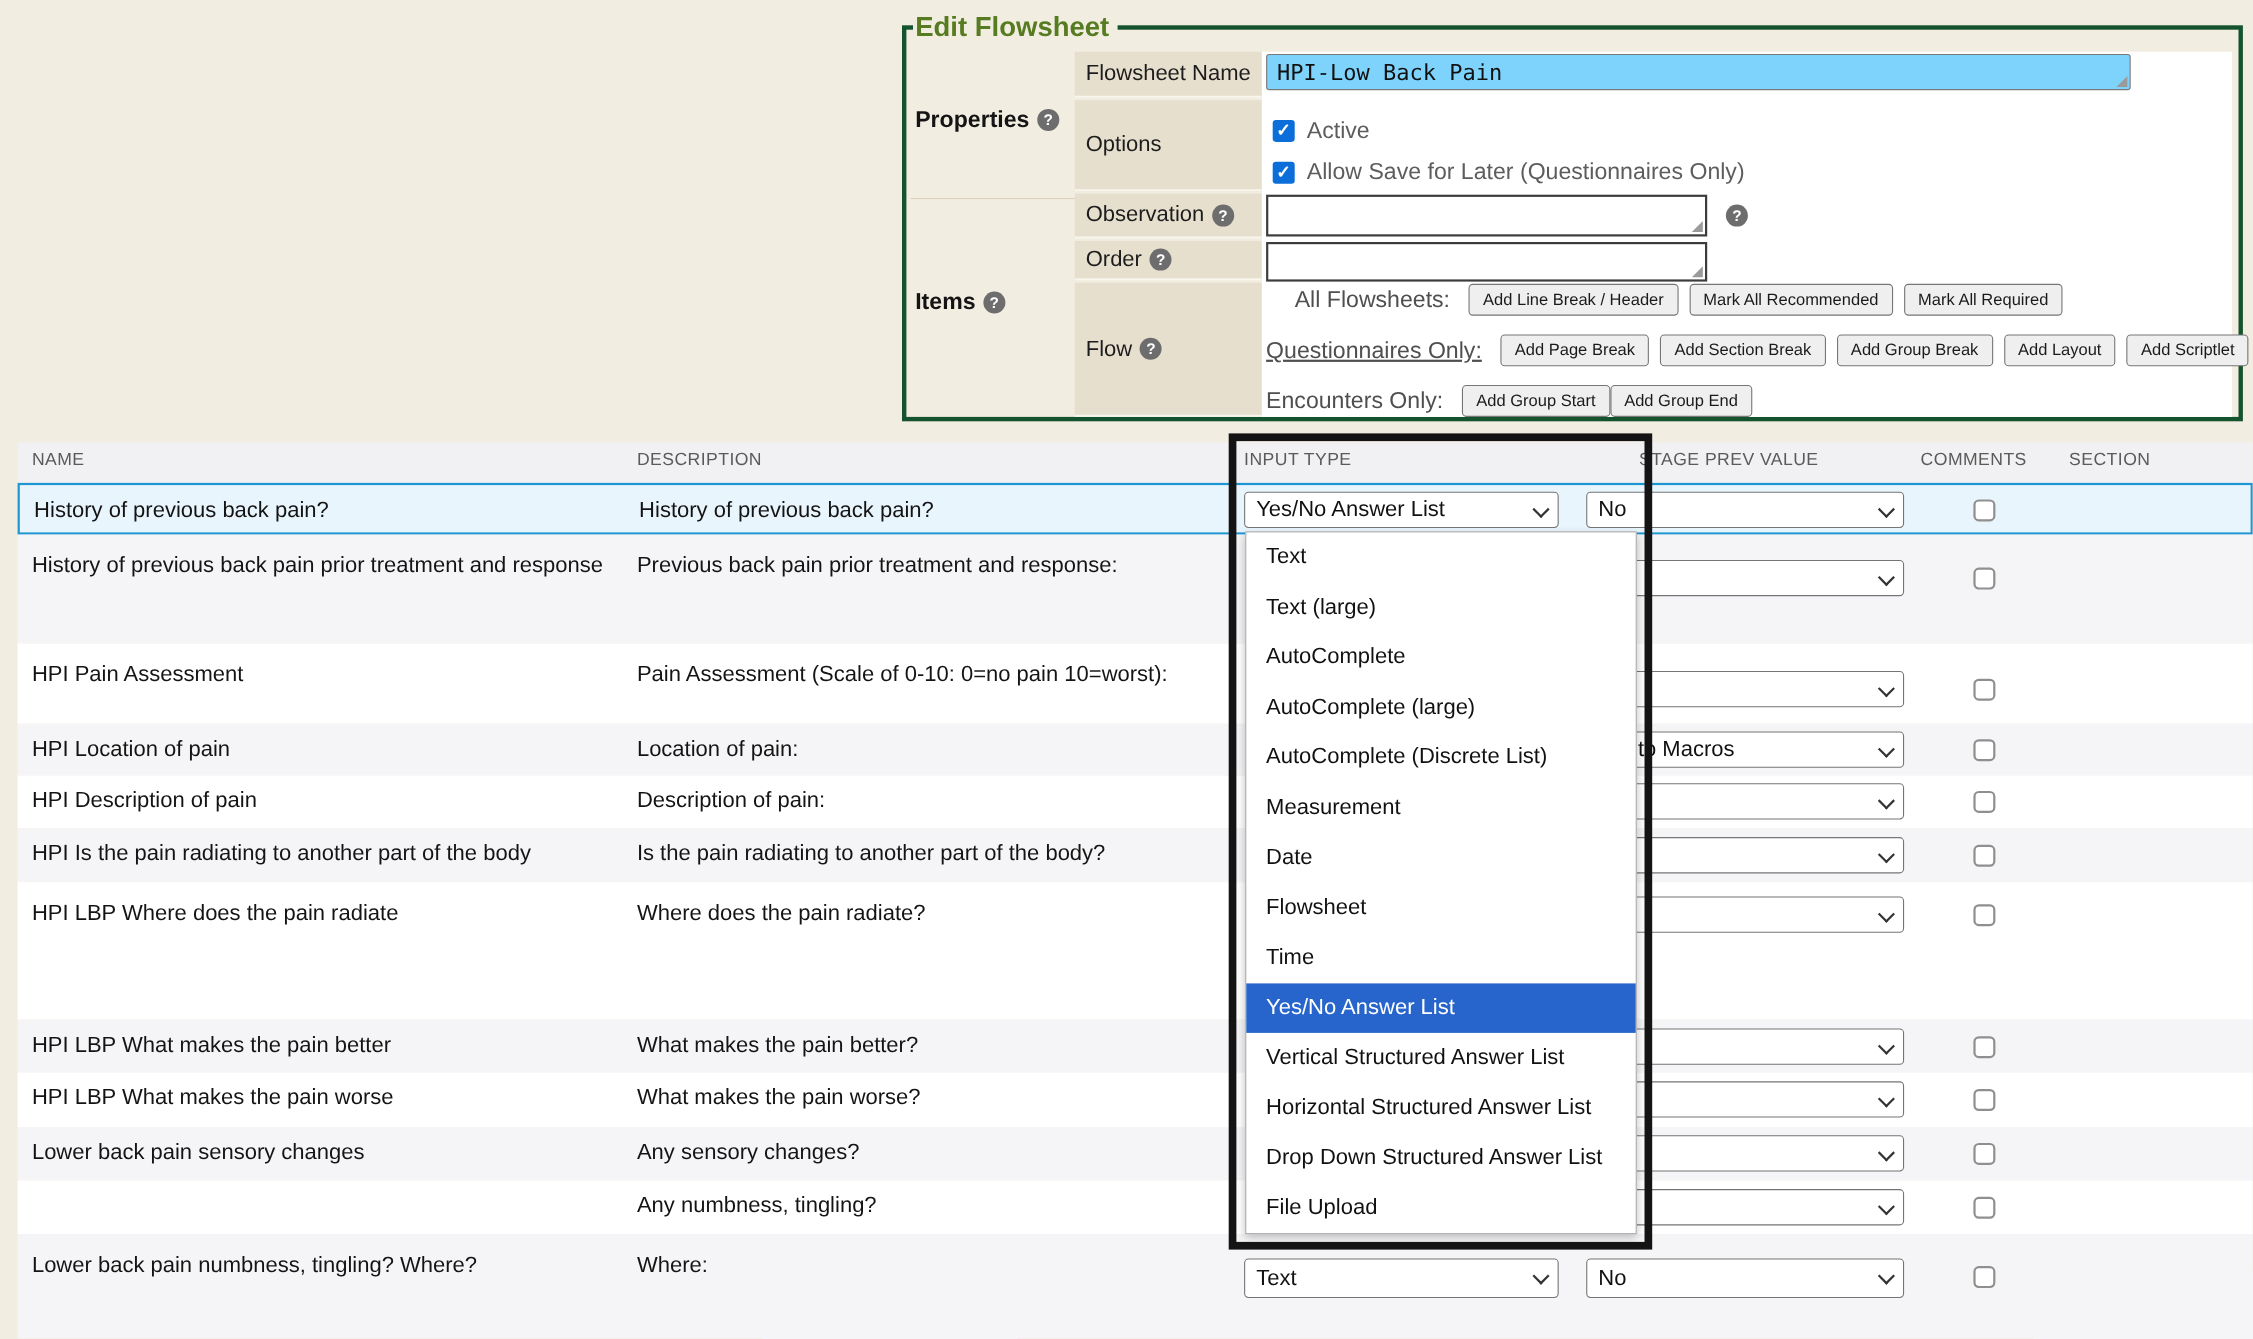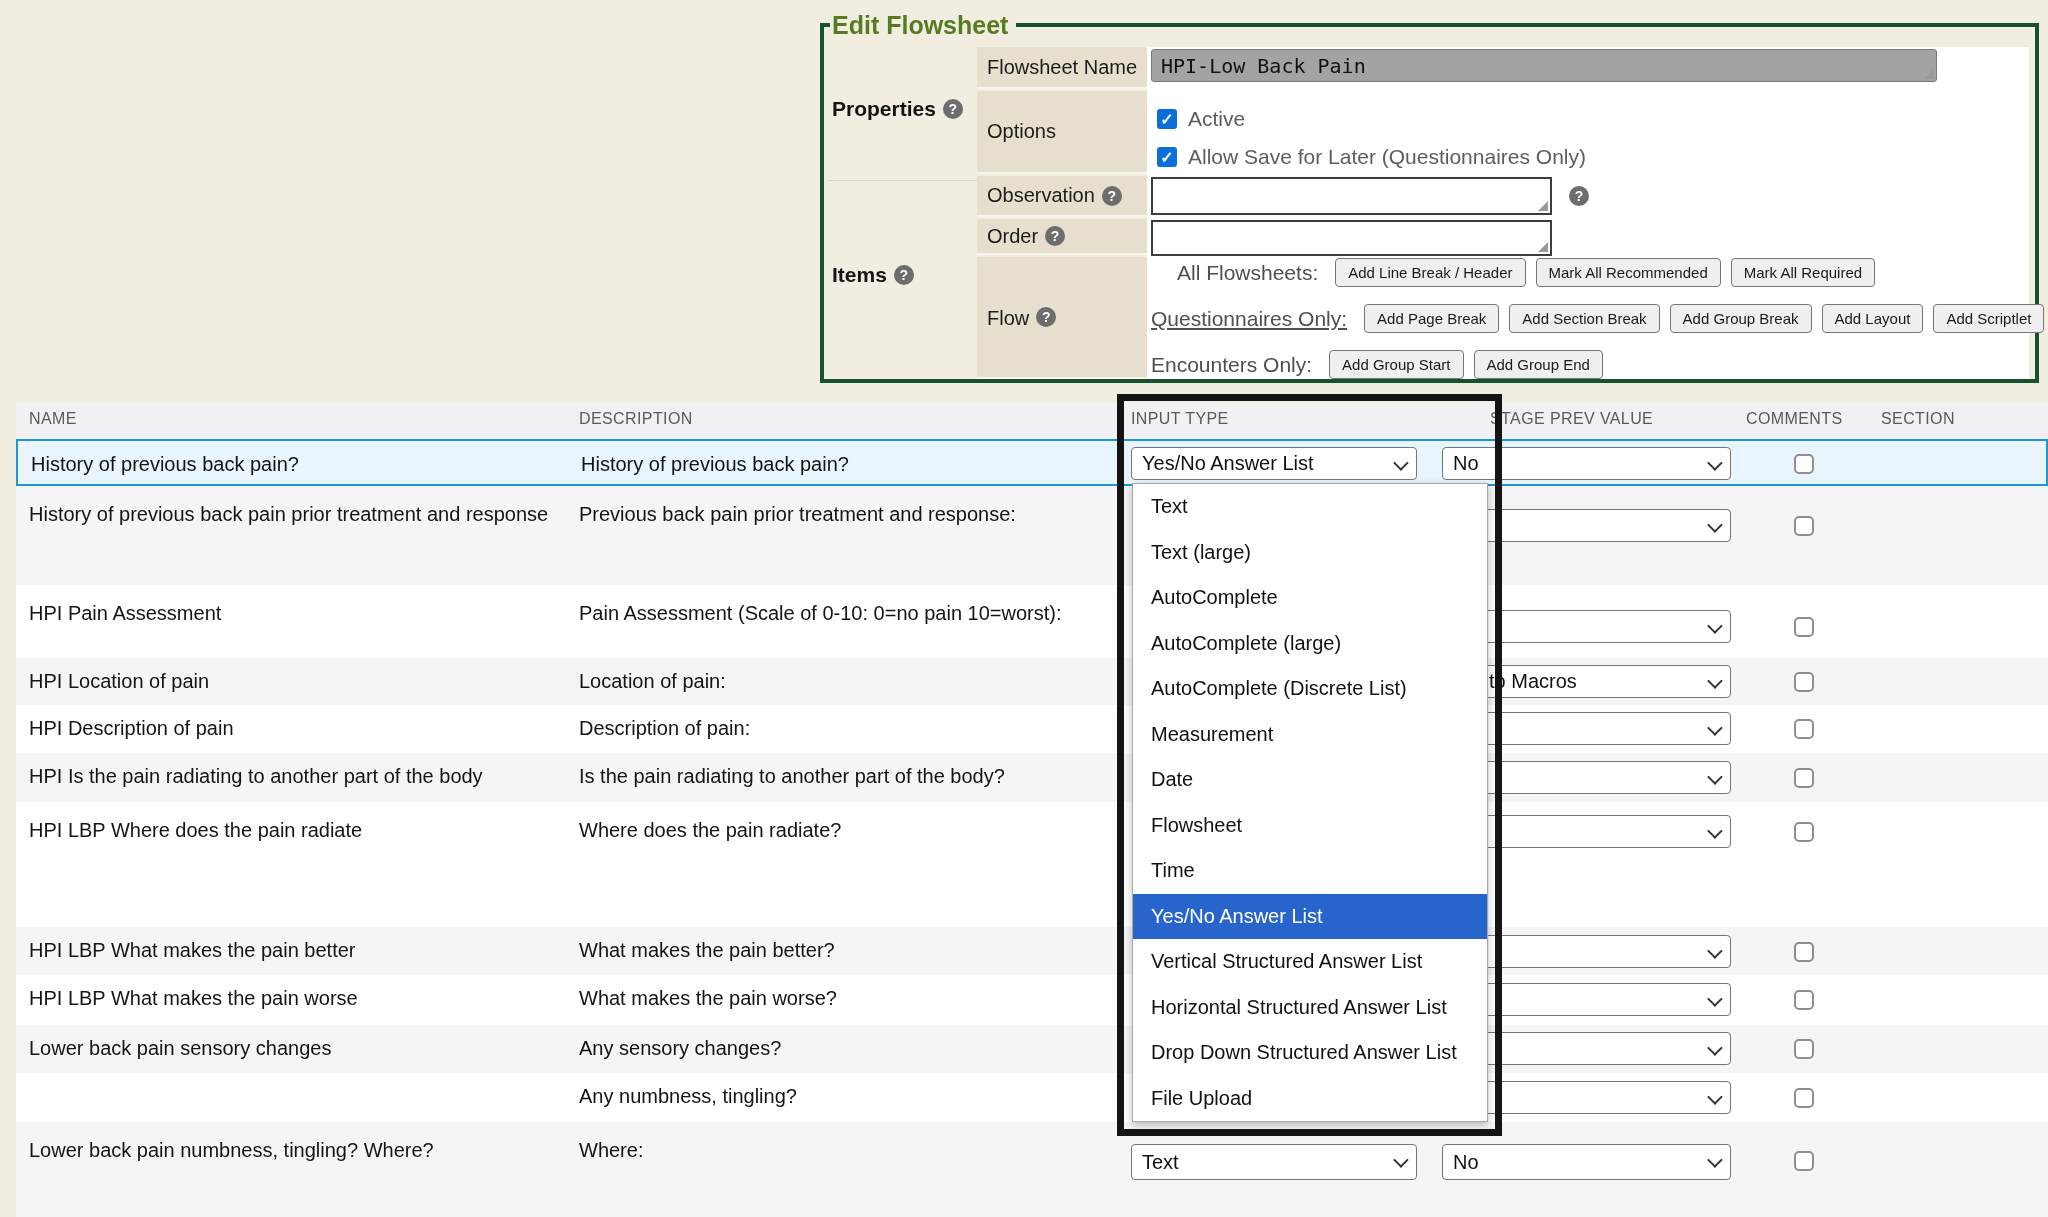--- a/index.html
+++ b/index.html
@@ -10,21 +10,21 @@
   .fs-box{position:absolute;left:820px;top:23px;width:1211px;height:352px;border:4px solid #14532d;}
   .fs-legend{position:absolute;left:6px;top:-16px;background:#f2ede1;padding:0 8px 0 2px;
              font-size:25px;font-weight:bold;color:#567b21;}
   .col2cell{position:absolute;left:153px;width:170px;background:#e6dfce;border-bottom:2px solid #f7f5ec;
             font-size:20px;color:#1c1c1c;display:flex;align-items:center;padding-left:10px;box-sizing:border-box;}
   .contentArea{position:absolute;left:323px;top:20px;width:882px;height:332px;background:#ffffff;}
   .colLabel{position:absolute;left:8px;font-size:21px;font-weight:bold;color:#141414;display:flex;align-items:center;gap:7px;}
   .sepline{position:absolute;left:4px;top:153px;width:315px;height:0;border-top:1px solid #d9d2bd;}
   .help{display:inline-flex;align-items:center;justify-content:center;width:20px;height:20px;border-radius:50%;
         background:#6d6d6d;color:#fff;font-size:14px;font-weight:bold;flex:0 0 auto;}
-  .nameInput{position:absolute;left:327px;top:22px;width:786px;height:33px;background:#a3a3a3;border:1px solid #7a7a7a;
+  .nameInput{position:absolute;left:327px;top:22px;width:786px;height:33px;background:#7dd3fc;border:1px solid #7a7a7a;
              border-radius:3px;font-family:"DejaVu Sans Mono",monospace;font-size:20px;color:#111;
              display:flex;align-items:center;padding-left:9px;box-sizing:border-box;}
   .grip{position:absolute;right:2px;bottom:2px;width:0;height:0;border-left:10px solid transparent;border-bottom:10px solid #9a9a9a;}
   .optLine{position:absolute;left:333px;display:flex;align-items:center;gap:11px;font-size:21px;color:#5d5d5d;}
   .bluebox{width:20px;height:20px;background:#0b6ed9;border-radius:3px;color:#fff;font-size:16px;font-weight:bold;
            display:flex;align-items:center;justify-content:center;}
   .txtarea{position:absolute;left:327px;width:401px;height:38px;background:#fff;border:2px solid #3c3c3c;box-sizing:border-box;}
   .flowline{position:absolute;left:327px;display:flex;align-items:center;gap:11px;font-size:21px;color:#4f4f4f;white-space:nowrap;}
   .flowline .cap{margin-right:6px;}
   .cap.u{text-decoration:underline;}
@@ -120,21 +120,21 @@
     <div class="flowline" style="top:231px;margin-left:26px;">
       <span class="cap">All Flowsheets:</span>
       <span id="allFsBtns"><button class="btn" style="margin-right: 10px;">Add Line Break / Header</button><button class="btn" style="margin-right: 10px;">Mark All Recommended</button><button class="btn" style="margin-right: 10px;">Mark All Required</button></span>
     </div>
     <div class="flowline" style="top:277px;">
       <span class="cap u">Questionnaires Only:</span>
       <span id="questBtns"><button class="btn" style="margin-right: 10px;">Add Page Break</button><button class="btn" style="margin-right: 10px;">Add Section Break</button><button class="btn" style="margin-right: 10px;">Add Group Break</button><button class="btn" style="margin-right: 10px;">Add Layout</button><button class="btn" style="margin-right: 10px;">Add Scriptlet</button></span>
     </div>
     <div class="flowline" style="top:323px;">
       <span class="cap">Encounters Only:</span>
-      <span id="encBtns"><button class="btn" style="margin-right: 10px;">Add Group Start</button><button class="btn" style="margin-right: 10px;">Add Group End</button></span>
+      <span id="encBtns"><button class="btn" style="">Add Group Start</button><button class="btn" style="margin-right: 10px;">Add Group End</button></span>
     </div>
   </div>
 
   <div class="thead">
     <span style="left:13px;">NAME</span>
     <span style="left:563px;">DESCRIPTION</span>
     <span style="left:1115px;">INPUT TYPE</span>
     <span style="left:1474px;">STAGE PREV VALUE</span>
     <span style="left:1730px;">COMMENTS</span>
     <span style="left:1865px;">SECTION</span>

